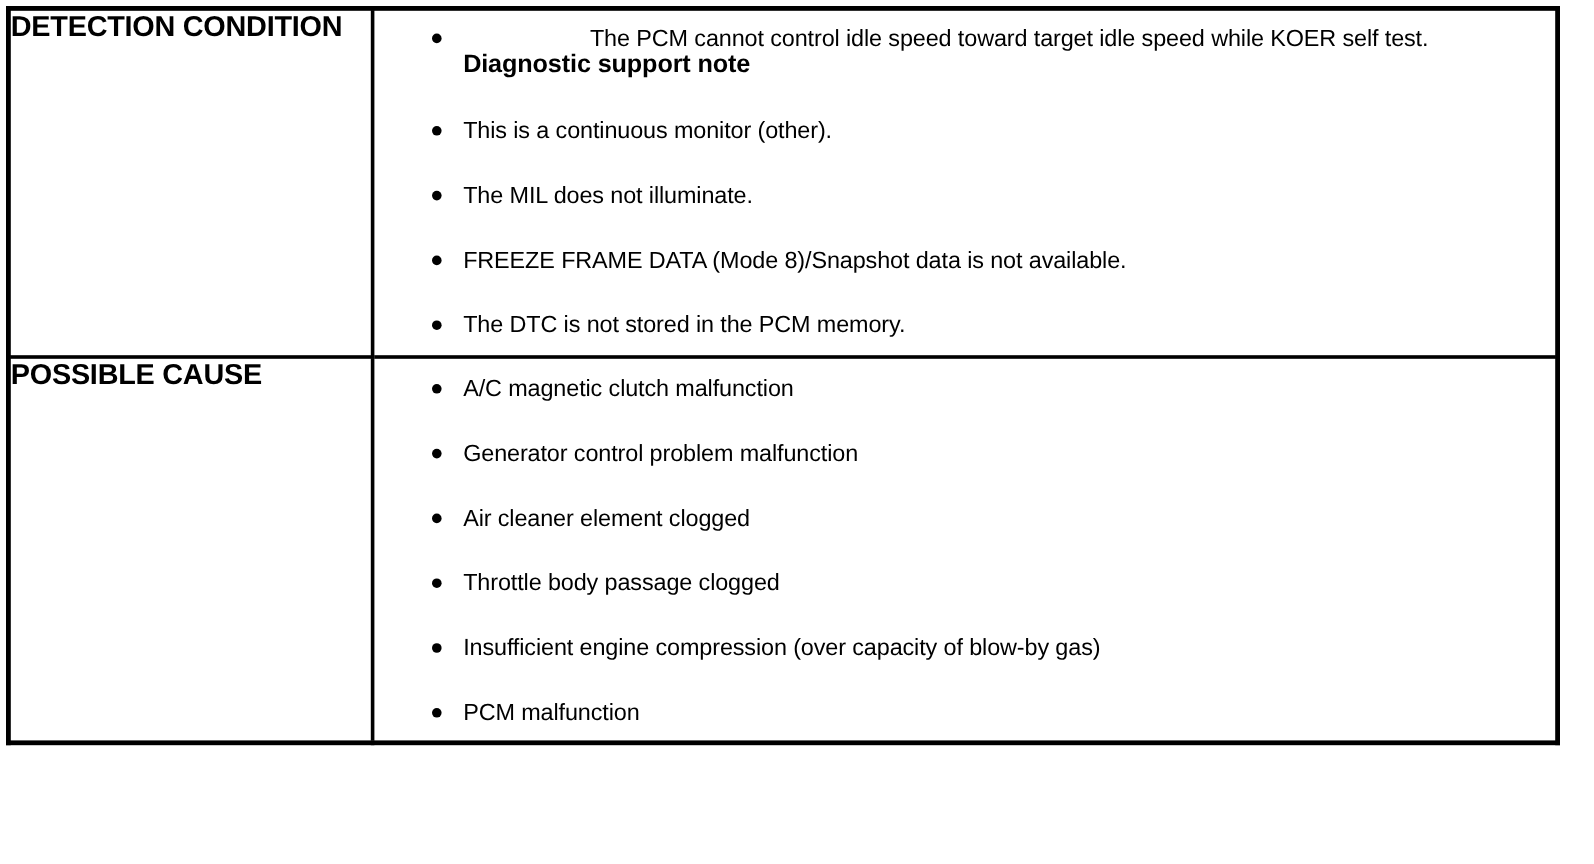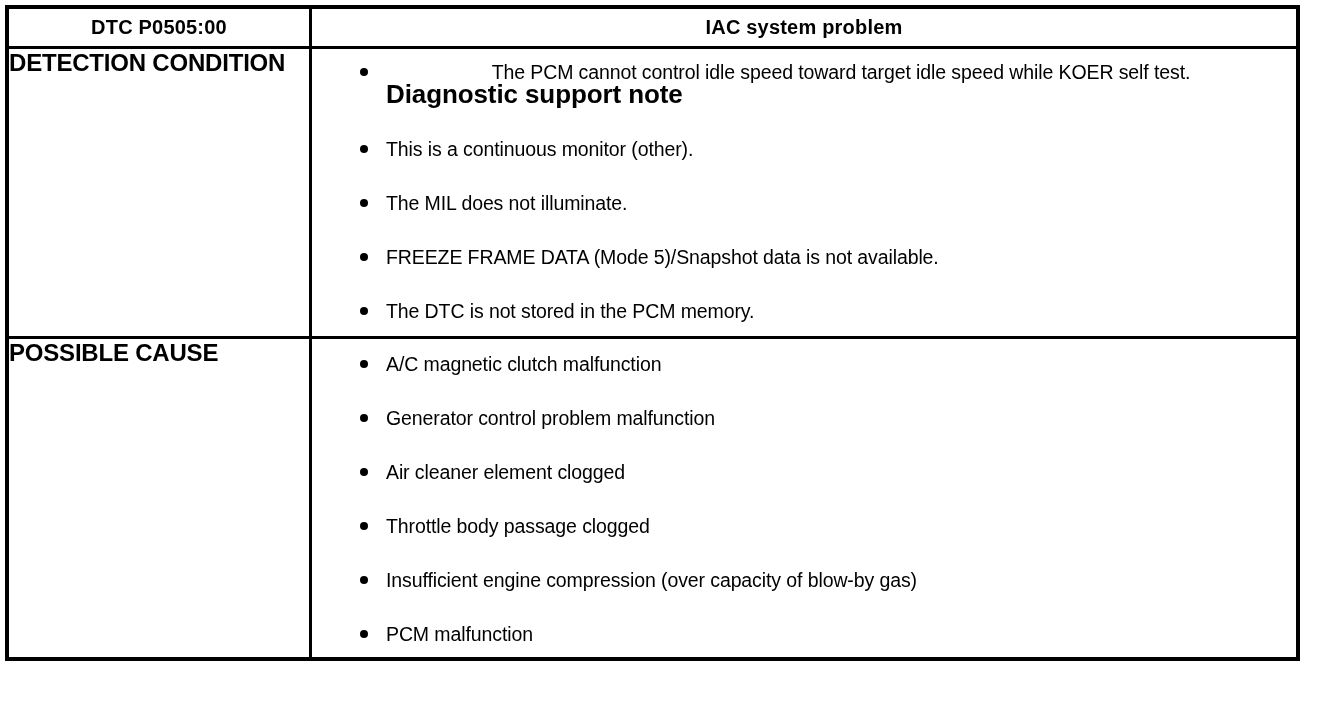--- a/index.html
+++ b/index.html
@@ -91,21 +91,21 @@
     height: 8px;
     background: #000000;
     border-radius: 50%;
   }
 
   
   .det-list .bitem:nth-child(1) { margin-top: 10px; }
   .det-list .bitem { margin-bottom: 28px; }
   .det-list .noteline {
     padding-left: 74px;
-    font-size: 26px;
+    font-size: 21px;
     font-weight: bold;
     line-height: 26px;
     margin-top: -12px;
     margin-bottom: 29px;
     letter-spacing: -0.1px;
   }
   .det-list .bitem.first { margin-bottom: 8px; text-align: center; }
   .det-list .bitem.last { margin-bottom: 12px; }
 
   .cause-list .bitem:nth-child(1) { margin-top: 12px; }
@@ -117,24 +117,20 @@
 
 <div class="page">
 
   <table class="dtc-table">
     <colgroup>
       <col class="col-label">
       <col class="col-body">
     </colgroup>
     <tbody>
 
-      <tr class="hdr-row">
-        <td class="hdr-code">DTC P0505:00</td>
-        <td class="hdr-title">IAC system problem</td>
-      </tr>
 
       <tr>
         <td class="section-label">DETECTION CONDITION</td>
         <td class="body-cell">
           <div class="blist det-list">
 
             <div class="bitem first">
               <span class="dot"></span>
               <span>The PCM cannot control idle speed toward target idle speed while KOER self test.</span>
             </div>
@@ -146,21 +142,21 @@
               <span>This is a continuous monitor (other).</span>
             </div>
 
             <div class="bitem">
               <span class="dot"></span>
               <span>The MIL does not illuminate.</span>
             </div>
 
             <div class="bitem">
               <span class="dot"></span>
-              <span>FREEZE FRAME DATA (Mode 5)/Snapshot data is not available.</span>
+              <span>FREEZE FRAME DATA (Mode 8)/Snapshot data is not available.</span>
             </div>
 
             <div class="bitem last">
               <span class="dot"></span>
               <span>The DTC is not stored in the PCM memory.</span>
             </div>
 
           </div>
         </td>
       </tr>

